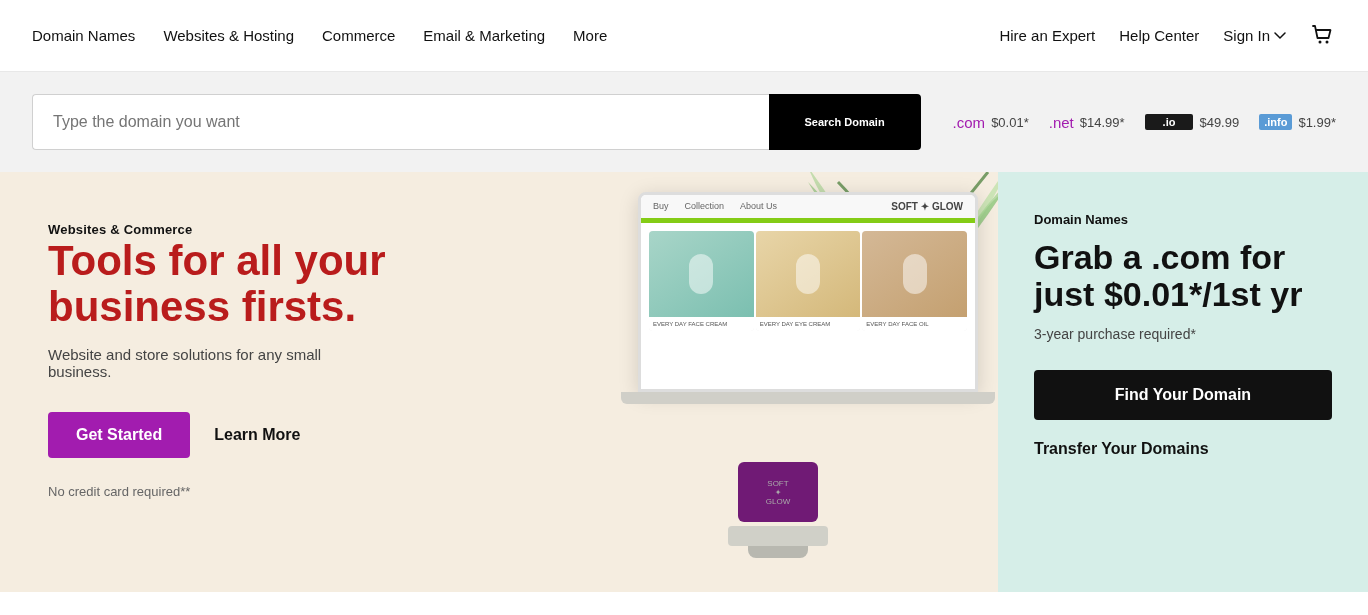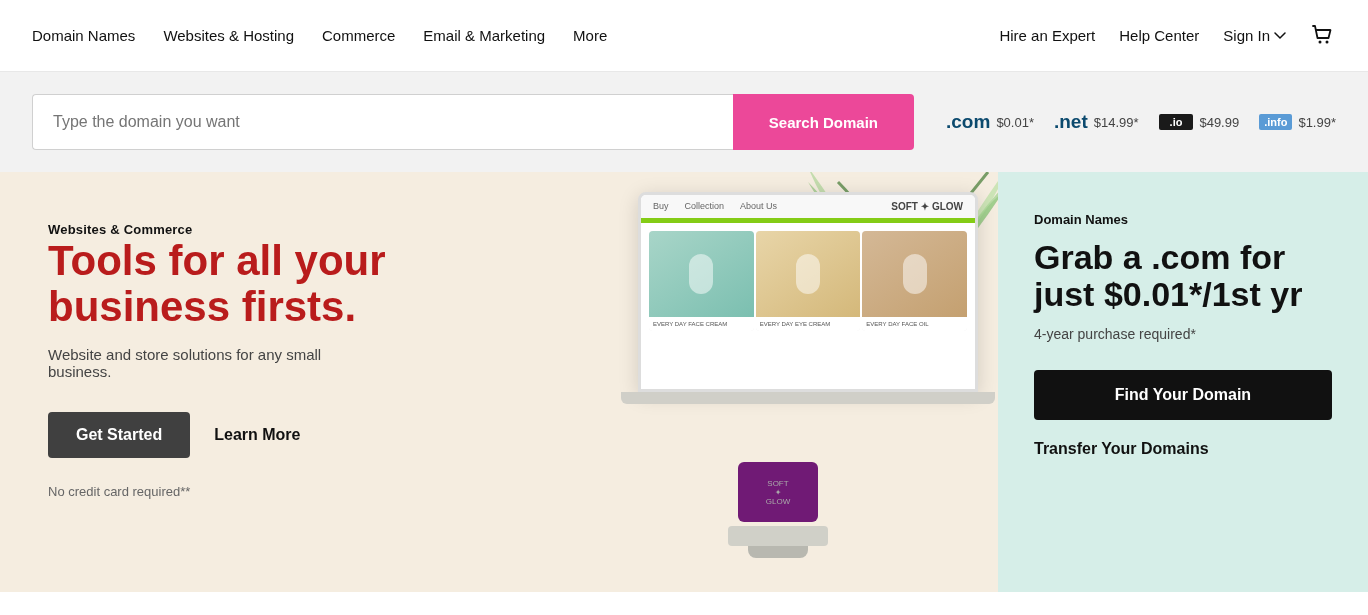--- a/index.html
+++ b/index.html
@@ -84,23 +84,23 @@
       padding: 0 20px;
       font-size: 16px;
       color: #888;
       background: #fff;
       outline: none;
       border-radius: 4px 0 0 4px;
     }
     .search-btn {
       height: 56px;
       padding: 0 36px;
-      background: #ec4899;
+      background: #000000;
       color: #fff;
-      font-size: 15px;
+      font-size: 11px;
       font-weight: 600;
       border: none;
       cursor: pointer;
       white-space: nowrap;
       border-radius: 0 4px 4px 0;
     }
     .tld-badges {
       display: flex;
       align-items: center;
       gap: 20px;
@@ -108,34 +108,34 @@
     }
     .tld-badge {
       display: flex;
       align-items: center;
       gap: 6px;
       font-size: 14px;
       color: #333;
       white-space: nowrap;
     }
     .tld-label {
-      font-weight: 700;
-      font-size: 19px;
-      color: #0c4a6e;
+      font-weight: 400;
+      font-size: 15px;
+      color: #a21caf;
     }
     .tld-price {
       color: #444;
       font-size: 13px;
     }
     .tld-icon-io {
       background: #1a1a1a;
       color: #fff;
       font-size: 11px;
       font-weight: 700;
-      padding: 2px 11px;
+      padding: 2px 18px;
       border-radius: 2px;
     }
     .tld-icon-info {
       background: #5a9bd6;
       color: #fff;
       font-size: 11px;
       font-weight: 700;
       padding: 2px 5px;
       border-radius: 2px;
     }
@@ -175,21 +175,21 @@
       margin-bottom: 32px;
       max-width: 320px;
     }
     .hero-buttons {
       display: flex;
       align-items: center;
       gap: 24px;
       margin-bottom: 24px;
     }
     .get-started-btn {
-      background: #404040;
+      background: #a21caf;
       color: #fff;
       padding: 14px 28px;
       font-size: 16px;
       font-weight: 600;
       border: none;
       cursor: pointer;
       border-radius: 4px;
     }
     .learn-more-link {
       font-size: 16px;
@@ -510,18 +510,18 @@
         <span>SOFT<br>✦<br>GLOW</span>
       </div>
       <div class="pos-base"></div>
       <div class="pos-stand"></div>
     </div>
   </div>
 
   <div class="hero-right">
     <span class="panel-tag">Domain Names</span>
     <h2 class="panel-title">Grab a .com for just $0.01*/1st yr</h2>
-    <p class="panel-subtitle">4-year purchase required*</p>
+    <p class="panel-subtitle">3-year purchase required*</p>
     <button class="find-domain-btn">Find Your Domain</button>
     <span class="transfer-title">Transfer Your Domains</span>
   </div>
 
 </div>
 
 </body></html>

